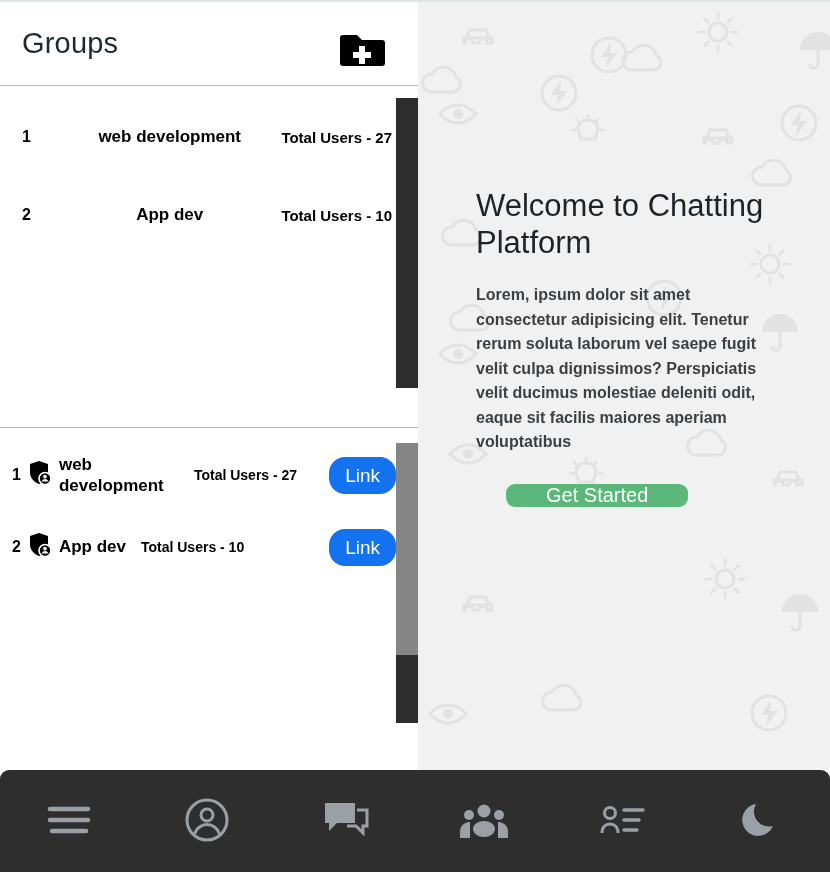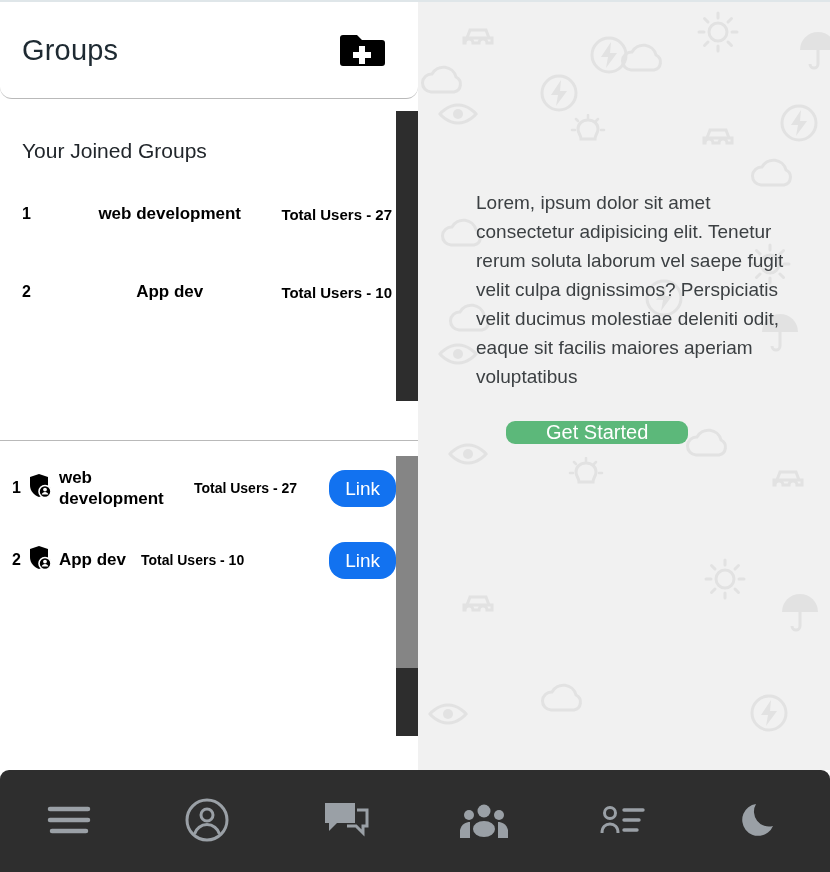--- a/index.html
+++ b/index.html
@@ -15,25 +15,24 @@
   .left-panel {
     position: absolute; left: 0; top: 0;
     width: 418px; height: 770px;
     background: #ffffff;
     border-top: 2px solid #dfe6e9;
     overflow: hidden;
   }
 
   .panel-header {
     position: relative;
-    height: 97px;
+    height: 84px;
     border-bottom: 1px solid #b9b9b9;
     display: flex; align-items: center;
     padding: 0 22px;
-    border-radius: 12px;
   }
   .panel-title {
     font-size: 29px; font-weight: 400;
     color: #1e2a32; letter-spacing: .2px;
   }
   .folder-add-btn {
     position: absolute; right: 32px; top: 31px;
     width: 47px; height: 40px;
     background: transparent; border: none; cursor: pointer;
     display: flex; align-items: center; justify-content: center;
@@ -119,22 +118,22 @@
   .watermarks svg { position: absolute; color: #e2e2e2; }
   .welcome {
     position: relative; z-index: 2;
     padding: 186px 46px 0 58px;
   }
   .welcome-title {
     font-size: 31px; font-weight: 400; color: #1e2328;
     line-height: 1.18; margin-bottom: 22px;
   }
   .welcome-text {
-    font-size: 19px; color: #3c4043;
-    line-height: 1.53; margin-bottom: 30px;
+    font-size: 16px; color: #3c4043;
+    line-height: 1.53; margin-bottom: 30px; font-weight: bold;
   }
   .get-started-btn {
     display: block;
     background: #5cb87a; color: #fff;
     border: none; border-radius: 9px;
     font-family: "Liberation Sans", sans-serif;
     font-size: 20px; padding: 0 40px;
     margin-left: 30px; cursor: pointer;
   }
 
@@ -167,21 +166,20 @@
           <svg width="47" height="40" viewBox="0 0 47 40">
             <path d="M1 6a3 3 0 0 1 3-3h14l5 5h20a3 3 0 0 1 3 3v20a3 3 0 0 1-3 3H4a3 3 0 0 1-3-3z" fill="#000"></path>
             <rect x="20" y="14" width="6" height="18" fill="#fff"></rect>
             <rect x="14" y="20" width="18" height="6" fill="#fff"></rect>
           </svg>
         </span>
       </button>
     </div>
 
     <div class="section section-joined">
-      <div class="section-title">Your Joined Groups</div>
 
       <div class="joined-list">
         <div class="joined-row">
           <span class="joined-idx">1</span>
           <span class="joined-name">web development</span>
           <span class="joined-users">Total Users - 27</span>
         </div>
         <div class="joined-row">
           <span class="joined-idx">2</span>
           <span class="joined-name">App dev</span>
@@ -344,20 +342,21 @@
           <path d="M2 12s7-9 18-9 18 9 18 9-7 9-18 9S2 12 2 12z" fill="none" stroke="#e2e2e2" stroke-width="3"></path>
           <circle cx="20" cy="12" r="5" fill="#e2e2e2"></circle>
         </svg>
       <svg style="left:330px;top:690px" width="42" height="42" viewBox="0 0 42 42">
           <circle cx="21" cy="21" r="17" fill="none" stroke="#e2e2e2" stroke-width="3"></circle>
           <path d="M23 8 13 23h7l-2 11 11-15h-7z" fill="#e2e2e2"></path>
         </svg>
     </div>
 
     <div class="welcome">
+      <h1 class="welcome-title">Welcome to Chatting Platform</h1>
       <p class="welcome-text">Lorem, ipsum dolor sit amet consectetur adipisicing elit. Tenetur rerum soluta laborum vel saepe fugit velit culpa dignissimos? Perspiciatis velit ducimus molestiae deleniti odit, eaque sit facilis maiores aperiam voluptatibus</p>
       <button class="get-started-btn">Get Started</button>
     </div>
   </div>
 
   <div class="bottom-nav">
     <button class="nav-item">
       <span>
         <svg width="46" height="38" viewBox="0 0 46 38">
             <g stroke="#9aa0a6" stroke-width="4.5" stroke-linecap="round">

